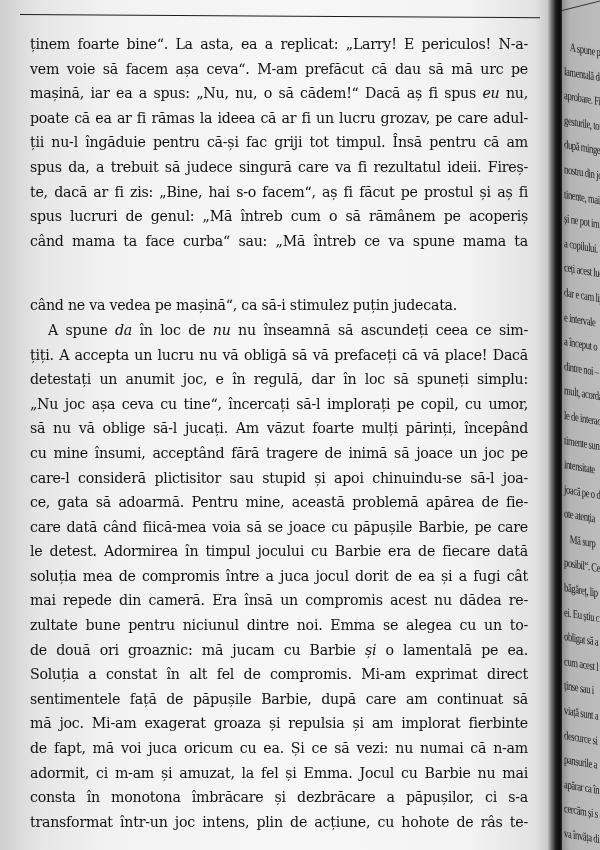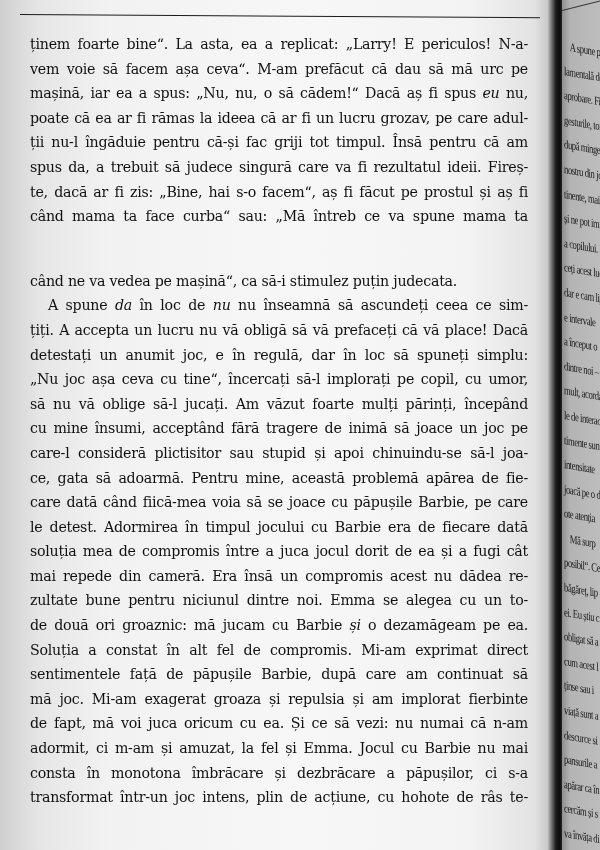--- a/index.html
+++ b/index.html
@@ -118,36 +118,37 @@
     <div class="page-rule"></div>
 
     <div class="body-text">
       <span class="line">ținem foarte bine“. La asta, ea a replicat: „Larry! E periculos! N-a-</span>
       <span class="line">vem voie să facem așa ceva“. M-am prefăcut că dau să mă urc pe</span>
       <span class="line"><span>mașină, iar ea a spus: „Nu, nu, o să cădem!“ Dacă aș fi spus </span><em>eu</em><span> nu,</span></span>
       <span class="line">poate că ea ar fi rămas la ideea că ar fi un lucru grozav, pe care adul-</span>
       <span class="line">ții nu-l îngăduie pentru că-și fac griji tot timpul. Însă pentru că am</span>
       <span class="line">spus da, a trebuit să judece singură care va fi rezultatul ideii. Fireș-</span>
       <span class="line">te, dacă ar fi zis: „Bine, hai s-o facem“, aș fi făcut pe prostul și aș fi</span>
+      <span class="line">spus lucruri de genul: „Mă întreb cum o să rămânem pe acoperiș</span>
       <span class="line">când mama ta face curba“ sau: „Mă întreb ce va spune mama ta</span>
       <span class="line last">când ne va vedea pe mașină“, ca să-i stimulez puțin judecata.</span>
       <span class="line indent"><span>A spune </span><em>da</em><span> în loc de </span><em>nu</em><span> nu înseamnă să ascundeți ceea ce sim-</span></span>
       <span class="line">țiți. A accepta un lucru nu vă obligă să vă prefaceți că vă place! Dacă</span>
       <span class="line">detestați un anumit joc, e în regulă, dar în loc să spuneți simplu:</span>
       <span class="line">„Nu joc așa ceva cu tine“, încercați să-l implorați pe copil, cu umor,</span>
       <span class="line">să nu vă oblige să-l jucați. Am văzut foarte mulți părinți, începând</span>
       <span class="line">cu mine însumi, acceptând fără tragere de inimă să joace un joc pe</span>
       <span class="line">care-l consideră plictisitor sau stupid și apoi chinuindu-se să-l joa-</span>
       <span class="line">ce, gata să adoarmă. Pentru mine, această problemă apărea de fie-</span>
       <span class="line">care dată când fiică-mea voia să se joace cu păpușile Barbie, pe care</span>
       <span class="line">le detest. Adormirea în timpul jocului cu Barbie era de fiecare dată</span>
       <span class="line">soluția mea de compromis între a juca jocul dorit de ea și a fugi cât</span>
       <span class="line">mai repede din cameră. Era însă un compromis acest nu dădea re-</span>
       <span class="line">zultate bune pentru niciunul dintre noi. Emma se alegea cu un to-</span>
-      <span class="line"><span>de două ori groaznic: mă jucam cu Barbie </span><em>și</em><span> o dezamăgeam pe ea.</span></span>
+      <span class="line"><span>de două ori groaznic: mă jucam cu Barbie </span><em>și</em><span> o lamentală pe ea.</span></span>
       <span class="line">Soluția a constat în alt fel de compromis. Mi-am exprimat direct</span>
       <span class="line">sentimentele față de păpușile Barbie, după care am continuat să</span>
       <span class="line">mă joc. Mi-am exagerat groaza și repulsia și am implorat fierbinte</span>
       <span class="line">de fapt, mă voi juca oricum cu ea. Și ce să vezi: nu numai că n-am</span>
       <span class="line">adormit, ci m-am și amuzat, la fel și Emma. Jocul cu Barbie nu mai</span>
       <span class="line">consta în monotona îmbrăcare și dezbrăcare a păpușilor, ci s-a</span>
       <span class="line">transformat într-un joc intens, plin de acțiune, cu hohote de râs te-</span>
       <span class="line last">ribile din partea amândurora.</span>
     </div>
   </div>

